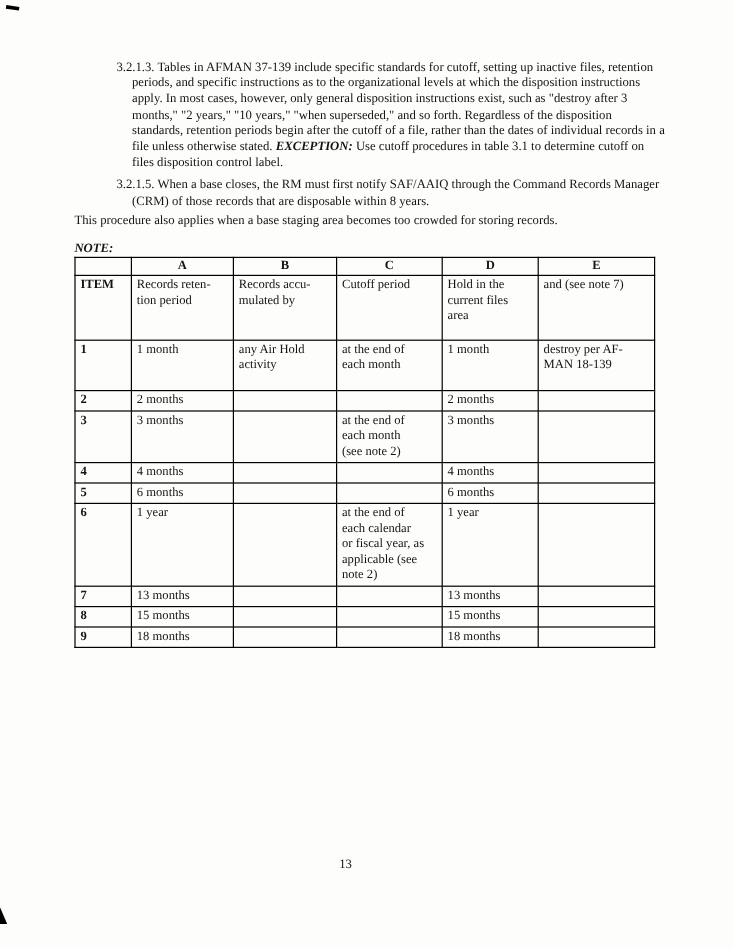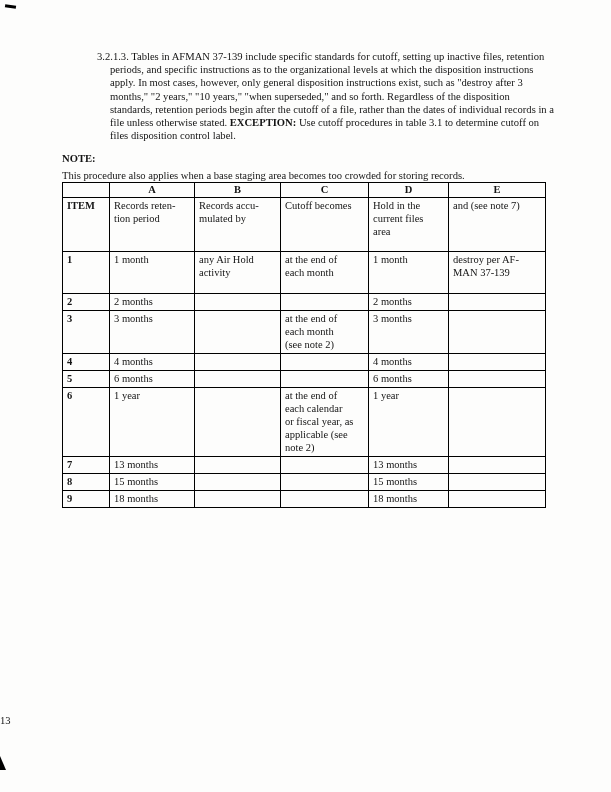--- a/index.html
+++ b/index.html
@@ -18,21 +18,21 @@
     left: 62px;
     top: 50px;
     width: 493px;
     font-size: 10.6px;
     line-height: 13.2px;
   }
   .content p { margin: 6px 0 0 0; }
   .content > p:first-child { margin-top: 0; }
   .para { padding-left: 48px; text-indent: -13px; }
   .flush { padding-left: 0; text-indent: 0; }
-  .bi { font-weight: bold; }
+  .bi { font-weight: bold; font-style: italic; }
   .note-label { margin-top: 10px !important; }
   .mt10 { margin-top: 10px !important; }
   .mt3 { margin-top: 3px !important; }
   .table-title {
     margin-top: 24px !important;
     margin-bottom: 7px;
     font-weight: bold;
   }
   table.rt {
     border-collapse: collapse;
@@ -57,21 +57,21 @@
   }
   .rt td.b { font-weight: bold; }
   .rt tr.hdr td { height: 54px; }
   .rt tr.tall1 td { height: 42px; }
   .rt tr.tall6 td { height: 66px; }
   .page-number {
     position: absolute;
     top: 715px;
     left: 0;
     width: 576px;
-    text-align: left;
+    text-align: center;
     font-size: 10.6px;
   }
   .artifact-top-left {
     position: absolute; left: 5px; top: 5px;
     width: 11px; height: 3px; background: #000;
     transform: rotate(8deg);
   }
   .artifact-bottom-left {
     position: absolute; left: 0; top: 756px;
     width: 6px; height: 14px; background: #000;
@@ -83,25 +83,26 @@
 
 <div class="page">
   <div class="artifact-top-left"></div>
   <div class="artifact-bottom-left"></div>
 
   <div class="content">
 
     <p class="para"><span>3.2.1.3.  Tables in AFMAN 37-139 include specific standards for cutoff, setting up inactive files, retention periods, and specific instructions as to the organizational levels at which the disposition instructions apply.  In most cases, however, only general disposition instructions exist, such as "destroy after 3 months," "2 years," "10 years," "when superseded," and so forth.  Regardless of the disposition standards, retention periods begin after the cutoff of a file, rather than the dates of individual records in a file unless otherwise stated. </span><span class="bi">EXCEPTION:</span><span> Use cutoff procedures in table 3.1 to determine cutoff on files disposition control label.</span></p>
 
 
-
+    <p class="para">3.2.1.5.  When a base closes, the RM must first notify SAF/AAIQ through the Command Records Manager (CRM) of those records that are disposable within 8 years.</p>
+
+
+    <p class="flush mt3">This procedure also applies when a base staging area becomes too crowded for storing records.</p>
 
     <p class="flush bi note-label">NOTE:</p>
-
-    <p class="flush mt3">This procedure also applies when a base staging area becomes too crowded for storing records.</p>
 
 
 
     <table class="rt">
       <colgroup>
         <col style="width:47px">
         <col style="width:85px">
         <col style="width:86px">
         <col style="width:88px">
         <col style="width:80px">
@@ -115,36 +116,36 @@
           <td>C</td>
           <td>D</td>
           <td>E</td>
         </tr>
         <tr class="hdr">
           <td class="b">ITEM</td>
           <td>Records reten-
 tion period</td>
           <td>Records accu-
 mulated by</td>
-          <td>Cutoff becomes</td>
+          <td>Cutoff period</td>
           <td>Hold in the
 current files
 area</td>
           <td>and (see note 7)</td>
         </tr>
         <tr class="tall1">
           <td class="b">1</td>
           <td>1 month</td>
           <td>any Air Hold
 activity</td>
           <td>at the end of
 each month</td>
           <td>1 month</td>
           <td>destroy per AF-
-MAN 37-139</td>
+MAN 18-139</td>
         </tr>
         <tr>
           <td class="b">2</td>
           <td>2 months</td>
           <td></td>
           <td></td>
           <td>2 months</td>
           <td></td>
         </tr>
         <tr>

